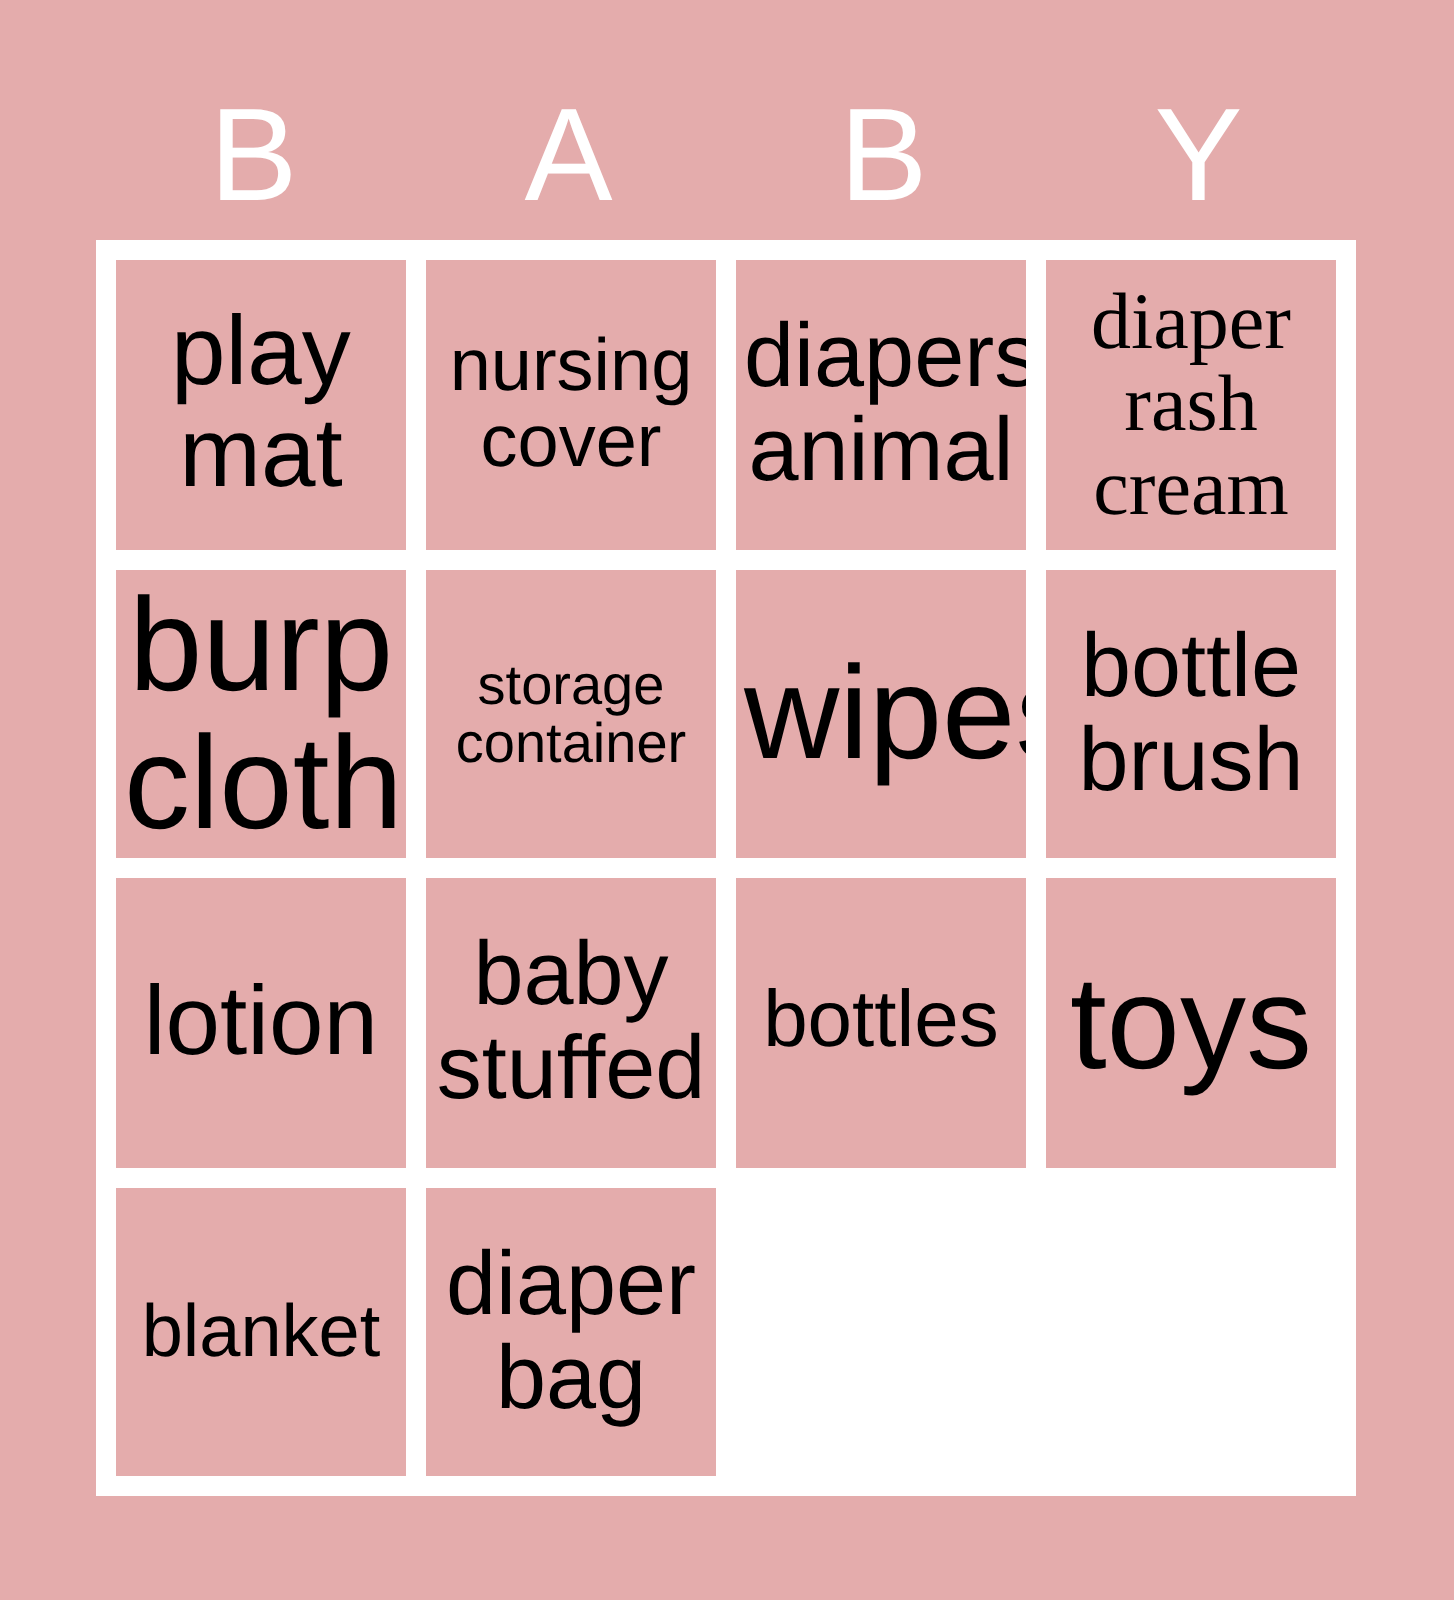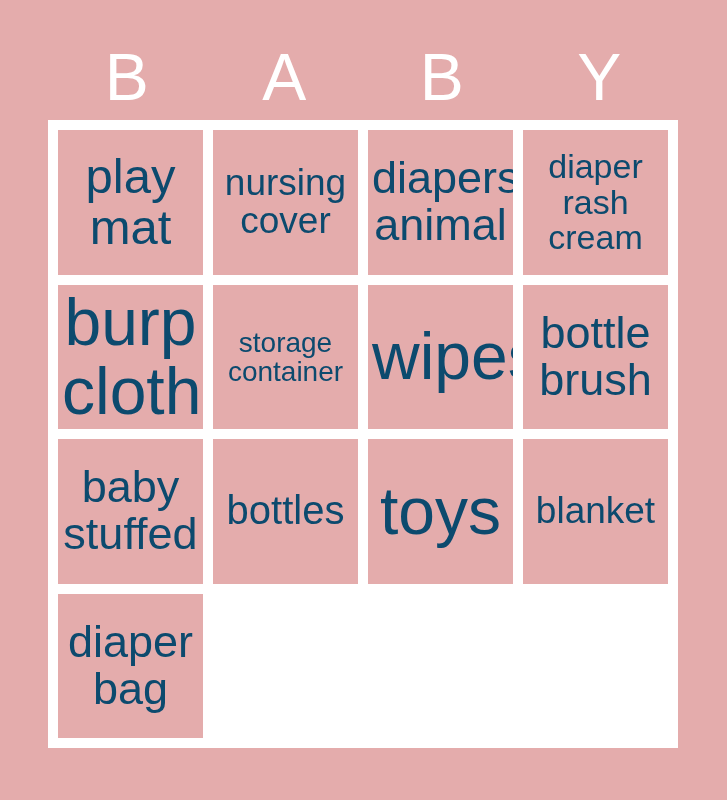--- a/index.html
+++ b/index.html
@@ -66,36 +66,36 @@
     display: flex;
     align-items: center;
     justify-content: center;
     text-align: center;
     overflow: hidden;
     box-sizing: border-box;
     padding: 2px 4px;
   }
 
   .cell-text {
-    color: #0c4a6e;
+    color: #000000;
     font-weight: 300;
     line-height: 1.04;
     font-family: "Liberation Sans", sans-serif;
     width: 100%;
     display: block;
     -webkit-font-smoothing: antialiased;
   }
 
   
   .fs-xl   { font-size: 66px; }
   .fs-lg   { font-size: 49px; }
   .fs-md   { font-size: 45px; }
   .fs-sm   { font-size: 40px; }
   .fs-xs   { font-size: 37px; }
-  .fs-xxs  { font-size: 34px; }
+  .fs-xxs  { font-size: 40px; font-family: Liberation Serif, serif; }
   .fs-tiny { font-size: 28px; }
 </style>
 </head>
 <body>
 
 <div id="card">
 
   <div id="header">
     <span class="header-letter">B</span>
     <span class="header-letter">A</span>
@@ -124,20 +124,23 @@
         <span class="cell-text fs-tiny">storage container</span>
       </div>
     <div class="cell">
         <span class="cell-text fs-xl">wipes</span>
       </div>
 
     <div class="cell">
         <span class="cell-text fs-md">bottle brush</span>
       </div>
     <div class="cell">
+        <span class="cell-text fs-lg">lotion</span>
+      </div>
+    <div class="cell">
         <span class="cell-text fs-md">baby stuffed</span>
       </div>
 
     <div class="cell">
         <span class="cell-text fs-sm">bottles</span>
       </div>
     <div class="cell">
         <span class="cell-text fs-xl">toys</span>
       </div>
     <div class="cell">

